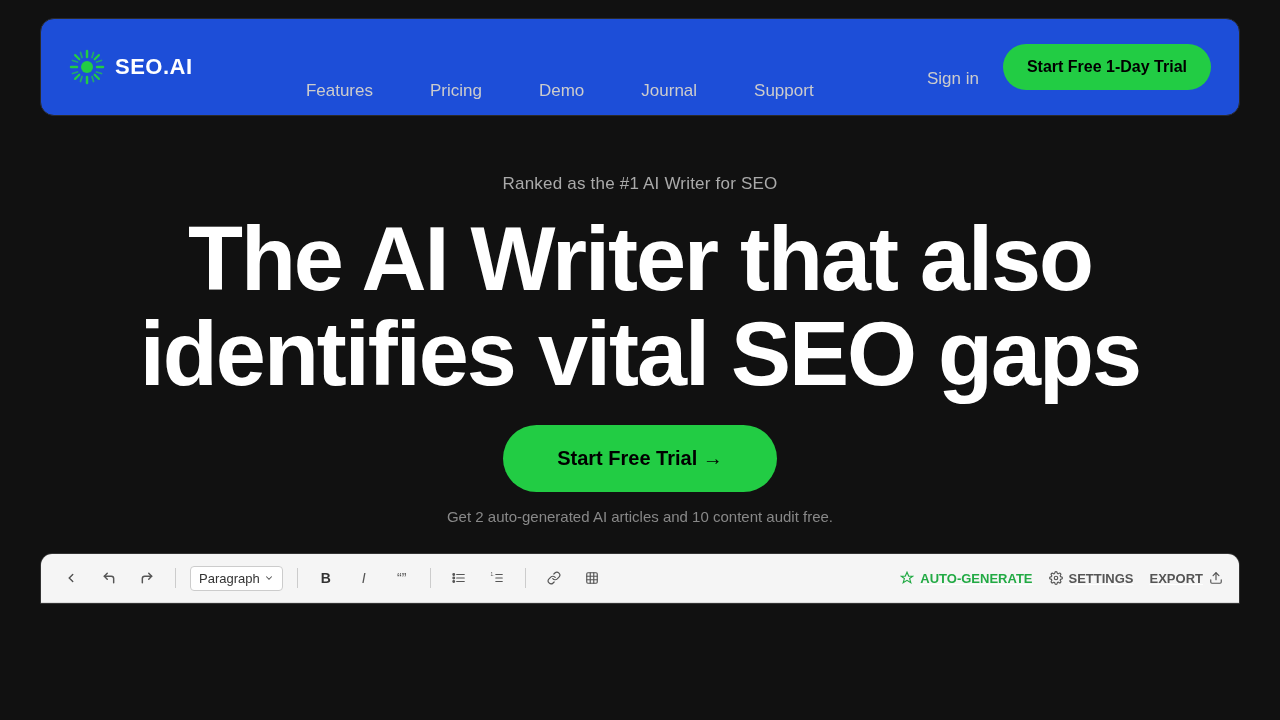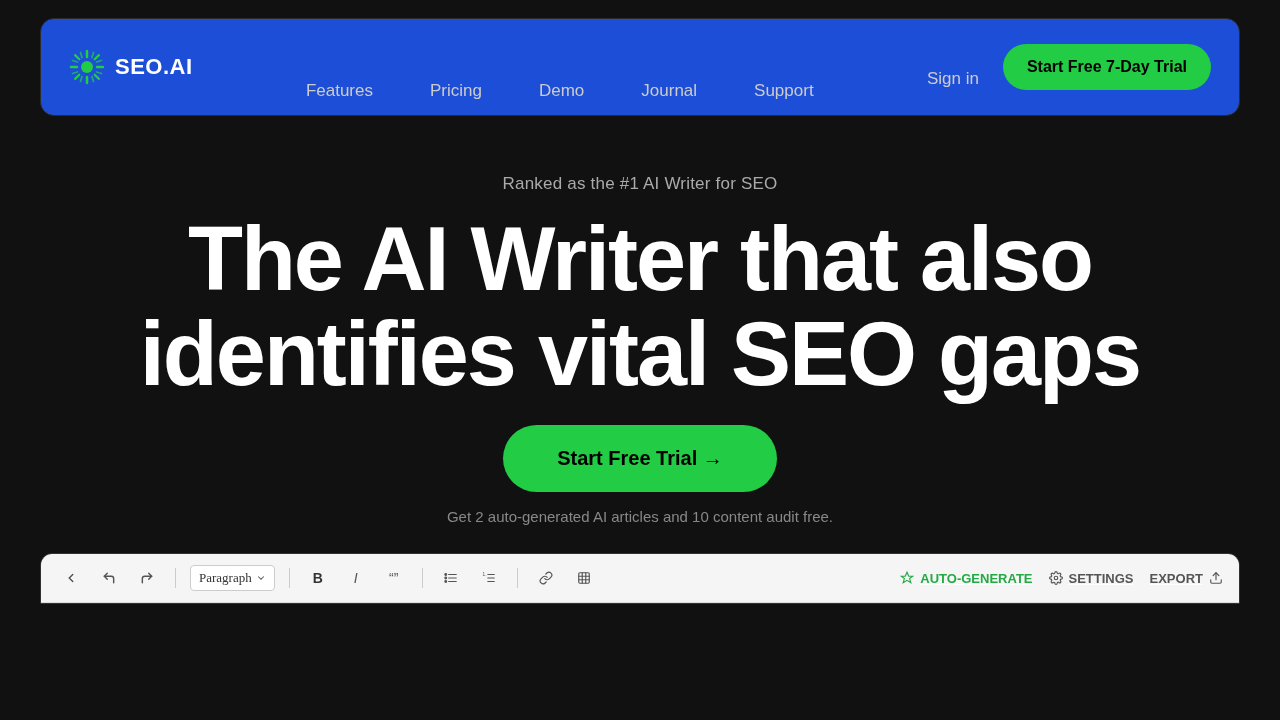--- a/index.html
+++ b/index.html
@@ -160,21 +160,20 @@
       display: flex;
       align-items: center;
       gap: 4px;
       background: white;
       border: 1px solid #cccccc;
       border-radius: 4px;
       padding: 4px 8px;
       font-size: 13px;
       color: #333;
       cursor: pointer;
-      font-family: Liberation Serif, serif;
     }
     .toolbar-right {
       margin-left: auto;
       display: flex;
       align-items: center;
       gap: 16px;
       text-decoration: underline;
     }
     .toolbar-autogen {
       display: flex;
@@ -237,21 +236,21 @@
   <div class="nav-links">
     <a class="nav-link">Features</a>
     <a class="nav-link">Pricing</a>
     <a class="nav-link">Demo</a>
     <a class="nav-link">Journal</a>
     <a class="nav-link">Support</a>
   </div>
 
   <div class="nav-actions">
     <span class="sign-in">Sign in</span>
-    <button class="nav-cta">Start Free 7-Day Trial</button>
+    <button class="nav-cta">Start Free 1-Day Trial</button>
   </div>
 </nav>
 
 <section class="hero">
   <div class="hero-badge">Ranked as the #1 AI Writer for SEO</div>
   <h1 class="hero-title">
     <span>The AI Writer that also</span><br>
     <span>identifies vital SEO gaps</span>
   </h1>
   <button class="hero-cta">Start Free Trial →</button>

